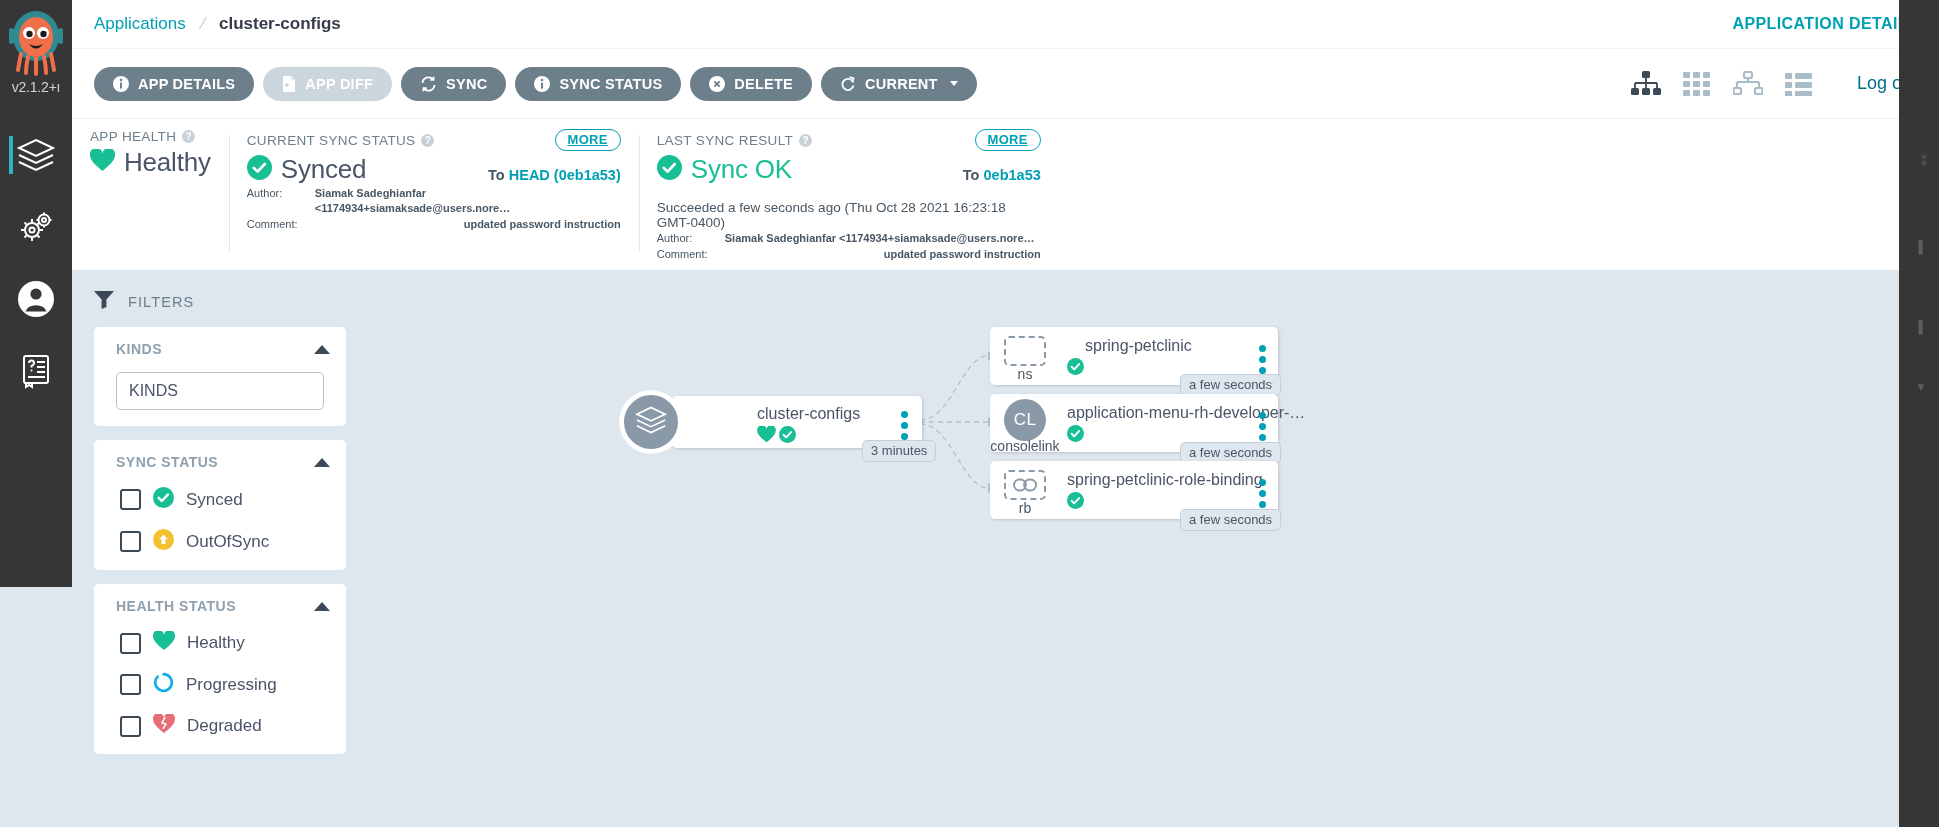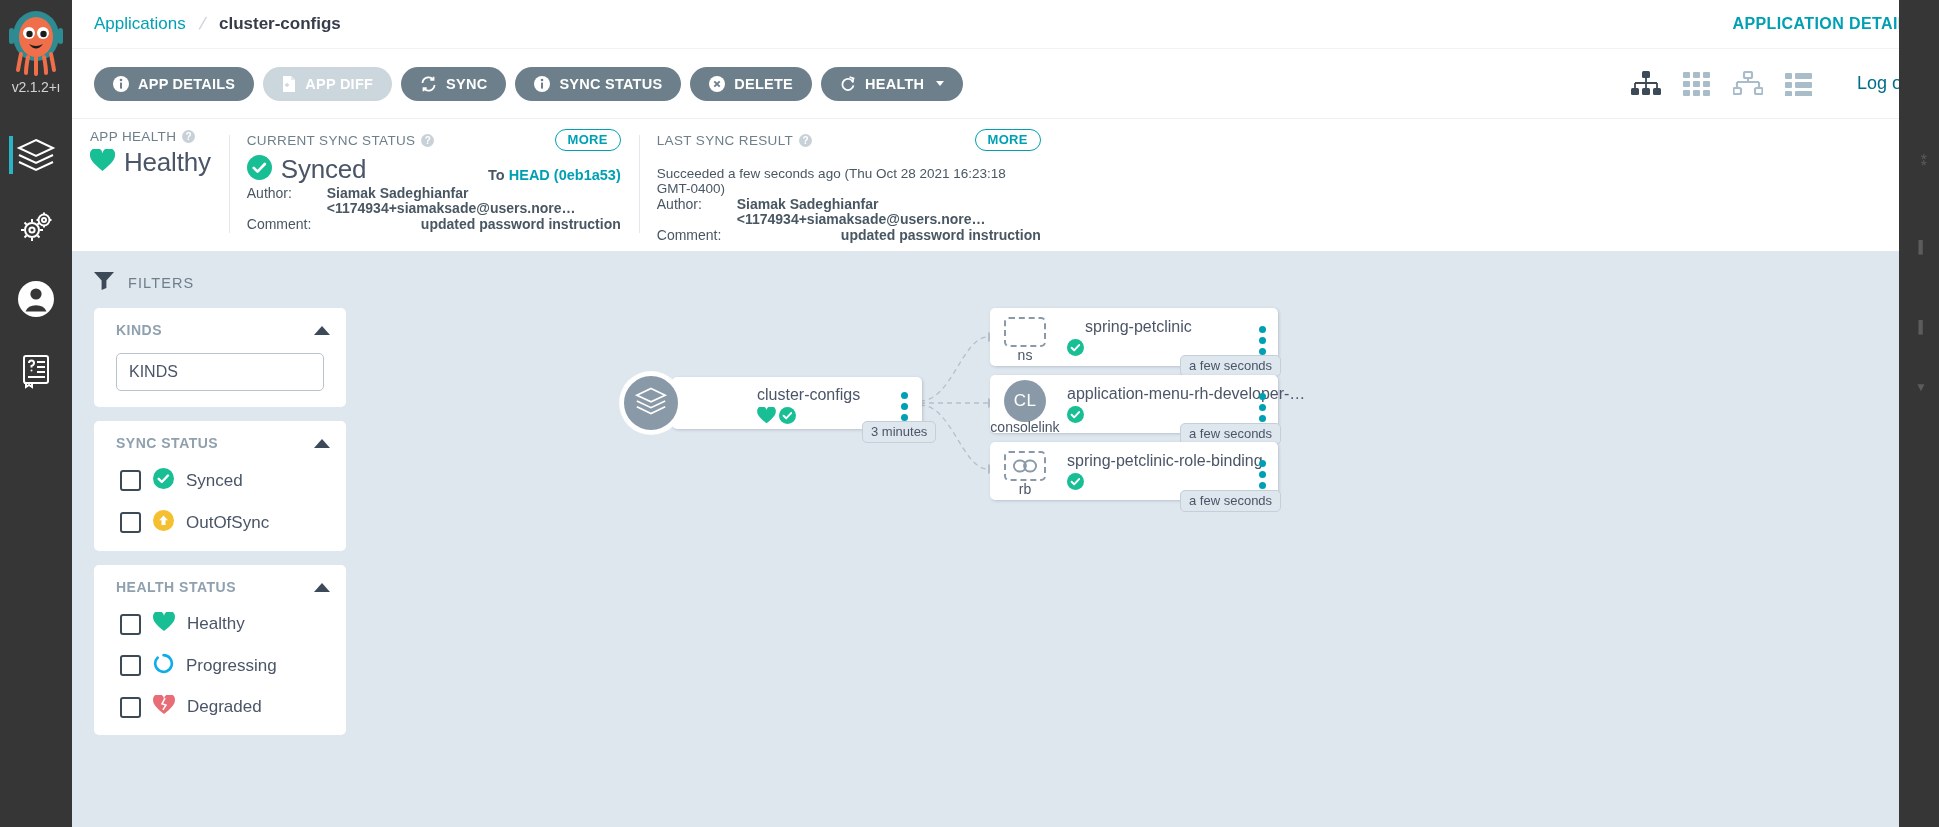--- a/index.html
+++ b/index.html
@@ -6,21 +6,21 @@
   html, body {
     width: 1939px; height: 827px;
     font-family: "Liberation Sans", sans-serif;
     background: #dee6ee;
     overflow: hidden;
   }
   body { display: flex; position: relative; }
 
   
   .leftnav {
-    width: 72px; height: 827px; background: #363636;
+    width: 72px; height: 587px; background: #363636;
     display: flex; flex-direction: column; align-items: center;
     flex: 0 0 72px; position: relative; z-index: 40;
   }
   .logo-box { width: 72px; padding-top: 6px; display:flex; flex-direction:column; align-items:center; }
   .octo { width: 58px; height: 72px; position: relative; }
   .octo svg { display:block; }
   .version { color: #d3d3d3; font-size: 14px; margin-top: 1px; letter-spacing: -.2px; white-space: nowrap; }
   .nav-items { margin-top: 24px; width: 72px; }
   .nav-item {
     height: 72px; width: 72px; display: flex; align-items: center; justify-content: center;
@@ -81,32 +81,32 @@
     font-size: 13.5px; color: #6d7f8b; letter-spacing: .35px; display: flex; align-items: center; gap: 6px;
   }
   .qmark {
     width: 13px; height: 13px; border-radius: 50%; background: #c9d1d8; color: #fff;
     font-size: 10px; line-height: 13px; text-align: center; font-weight: bold; display:inline-block;
   }
   .st-main { display: flex; align-items: center; gap: 9px; margin-top: 3px; }
   .st-val { font-size: 26px; color: #4a5567; letter-spacing: -.2px; }
   .st-val.ok { color: #18be94; }
   .st-sub { font-size: 13.5px; color: #495763; margin-top: 15px; }
-  .st-kv { display: flex; font-size: 14px; color: #495763; margin-top: 1px; line-height: 15px; gap: 12px; }
+  .st-kv { display: flex; font-size: 11px; color: #495763; margin-top: 1px; line-height: 15px; }
   .st-kv .k { width: 68px; flex: 0 0 68px; }
   .st-kv .v { font-weight: bold; }
   .panel-health { flex: 0 0 152px; }
   .panel-sync { flex: 0 0 410px; }
   .panel-last { flex: 0 0 420px; }
   .more-btn {
     border: 1px solid #00a0b4; color: #00a0b4; border-radius: 13px; font-size: 13px;
     font-weight: bold; padding: 2px 12px 3px; cursor: pointer; background: #fff; letter-spacing:.3px;
   }
   .st-head-row { display: flex; align-items: center; gap: 15px; }
-  .st-head-row .more-btn { margin-left: auto; }
+  .st-head-row .more-btn { margin-left: auto; text-decoration: underline; }
   .st-rev-row { display: flex; align-items: baseline; }
   .st-rev { margin-left: auto; font-size: 14.5px; color: #495763; font-weight: bold; }
   .st-rev a { color: #00a0b4; text-decoration: none; }
 
   
   .content { flex: 1 1 auto; display: flex; background: #dee6ee; min-height: 0; position: relative; }
 
   
   .filters {
     width: 300px; flex: 0 0 300px; background: #dee6ee; padding: 20px 26px 0 22px; overflow: hidden;
@@ -295,21 +295,21 @@
       </span>
       <span>DELETE</span>
     </button>
     <button class="btn">
       <span class="bi">
         <svg width="16" height="16" viewBox="0 0 16 16" fill="none" stroke="#fff" stroke-width="1.8">
           <path d="M13.2 6.4 a5.6 5.6 0 1 0 .3 3"></path>
             <path d="M9.6 1.2 l3.9 1.1 l-1.1 3.9"></path>
         </svg>
       </span>
-      <span>HEALTH</span>
+      <span>CURRENT</span>
       <span class="caret-dn"></span>
     </button>
 
     <div class="view-icons">
       <span class="view-icon">
         <svg width="30" height="26" viewBox="0 0 30 26">
           <rect x="11" y="0" width="8" height="7" rx="1.5" fill="#3b4a56"></rect>
           <path d="M15 7 v5 M4 12 h22 M4 12 v5 M15 12 v5 M26 12 v5" stroke="#3b4a56" stroke-width="1.8" fill="none"></path>
           <rect x="0" y="17" width="8" height="7" rx="1.5" fill="#3b4a56"></rect>
           <rect x="11" y="17" width="8" height="7" rx="1.5" fill="#3b4a56"></rect>
@@ -405,20 +405,34 @@
     </div>
 
     <div class="st-panel panel-last">
       <div class="st-head-row">
         <div class="st-title">
           <span>LAST SYNC RESULT</span>
           <span class="qmark">?</span>
         </div>
         <span class="more-btn">MORE</span>
       </div>
+      <div class="st-rev-row">
+        <div class="st-main">
+          <span>
+            <svg width="25" height="25" viewBox="0 0 24 24">
+                <circle cx="12" cy="12" r="12" fill="#18be94"></circle>
+                <path d="M6.5 12.4 l3.6 3.6 l7-7.4" fill="none" stroke="#fff" stroke-width="2.6" stroke-linecap="round" stroke-linejoin="round"></path>
+              </svg>
+          </span>
+          <span class="st-val ok">Sync OK</span>
+        </div>
+        <div class="st-rev">
+          <span>To </span><a>0eb1a53</a>
+        </div>
+      </div>
       <div class="st-sub">Succeeded a few seconds ago (Thu Oct 28 2021 16:23:18 GMT-0400)</div>
       <div class="st-kv">
         <span class="k">Author:</span>
         <span class="v">Siamak Sadeghianfar &lt;1174934+siamaksade@users.nore…</span>
       </div>
       <div class="st-kv">
         <span class="k">Comment:</span>
         <span class="v" style="margin-left:auto">updated password instruction</span>
       </div>
     </div>

